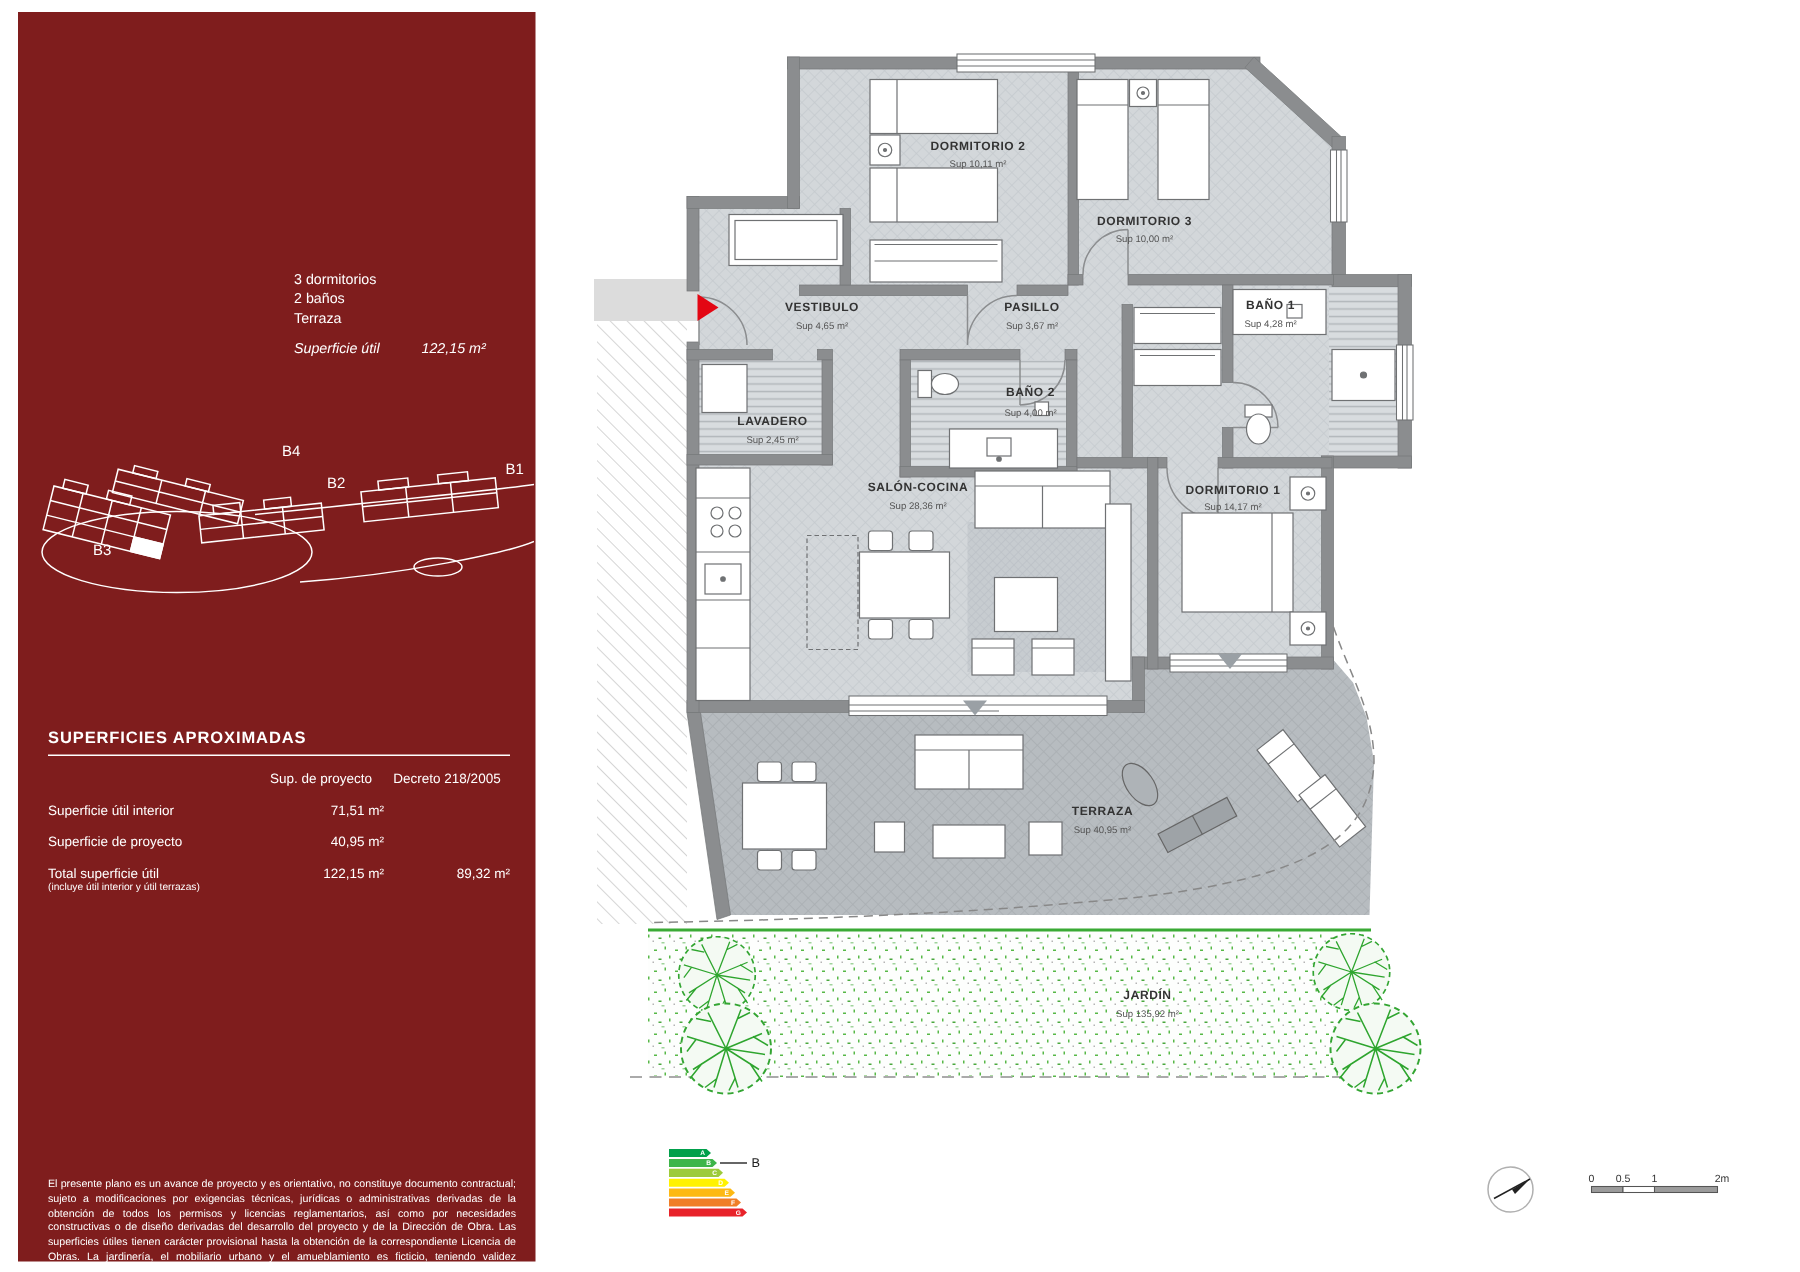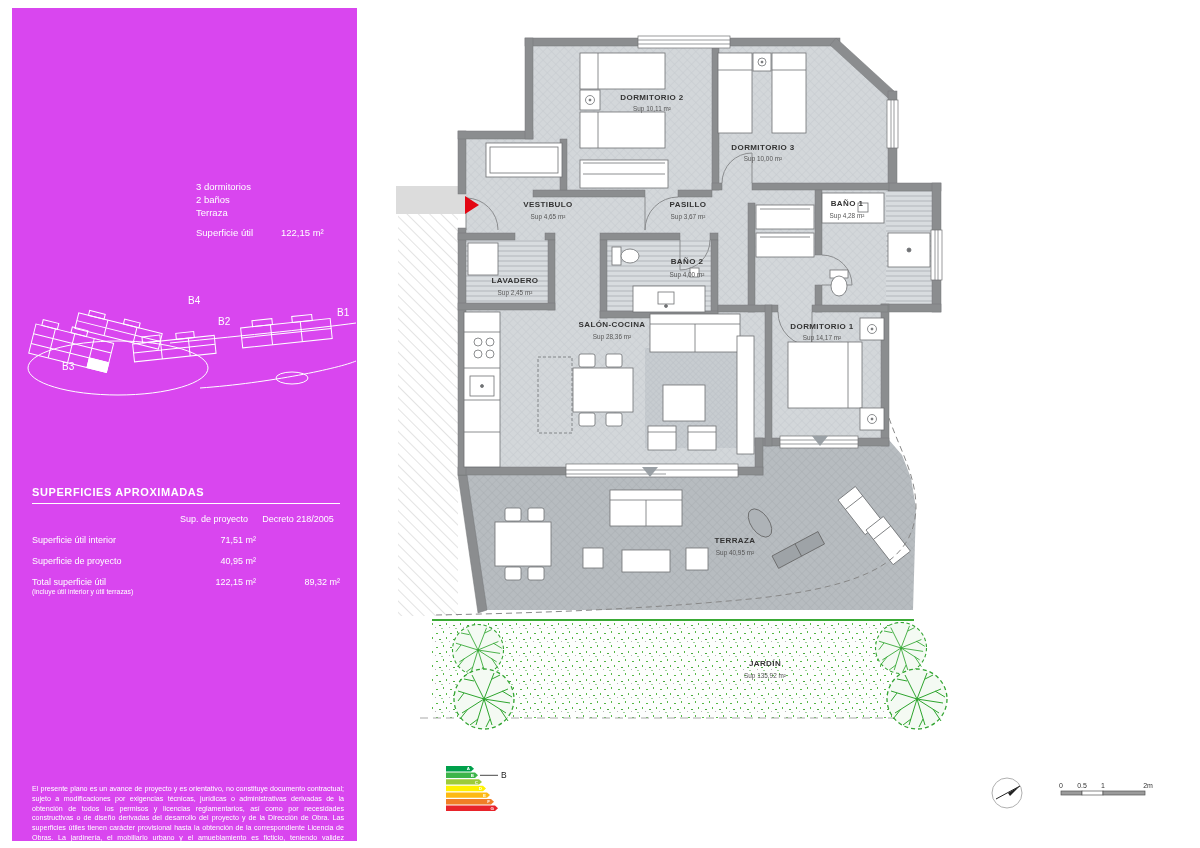--- a/index.html
+++ b/index.html
@@ -1,21 +1,21 @@
 <!DOCTYPE html>
 <html><head>
 <meta charset="utf-8">
 <style>
   html,body{margin:0;padding:0;background:#fff;width:1200px;height:848px;overflow:hidden;
     font-family:"Liberation Sans","DejaVu Sans",sans-serif;}
   .page{position:relative;width:1200px;height:848px;background:#ffffff;}
   
-  .sidebar{position:absolute;left:12px;top:8px;width:345px;height:833px;background:#d946ef;color:#fff;}
+  .sidebar{position:absolute;left:12px;top:8px;width:345px;height:833px;background:#7f1d1d;color:#fff;}
   .features{position:absolute;left:184px;top:172px;font-size:9.5px;line-height:13px;}
-  .suprow{position:absolute;left:184px;top:219px;width:160px;font-size:9.5px;}
+  .suprow{position:absolute;left:184px;top:219px;width:160px;font-size:9.5px;font-style:italic;}
   .suprow .val{position:absolute;left:85px;top:0;}
   .bkey{position:absolute;left:8px;top:280px;}
   .areas{position:absolute;left:20px;top:478px;width:308px;}
   .areas h3{margin:0;font-size:11px;font-weight:bold;letter-spacing:.6px;}
   .areas .rule{border:none;border-top:1.5px solid #fff;margin:5px 0 0 0;}
   .thead,.trow{display:grid;grid-template-columns:140px 84px 84px;align-items:start;}
   .thead{margin-top:10px;font-size:9px;}
   .thead span{text-align:center;}
   .trow{margin-top:11px;font-size:9px;}
   .trow .lbl{font-size:9px;}

